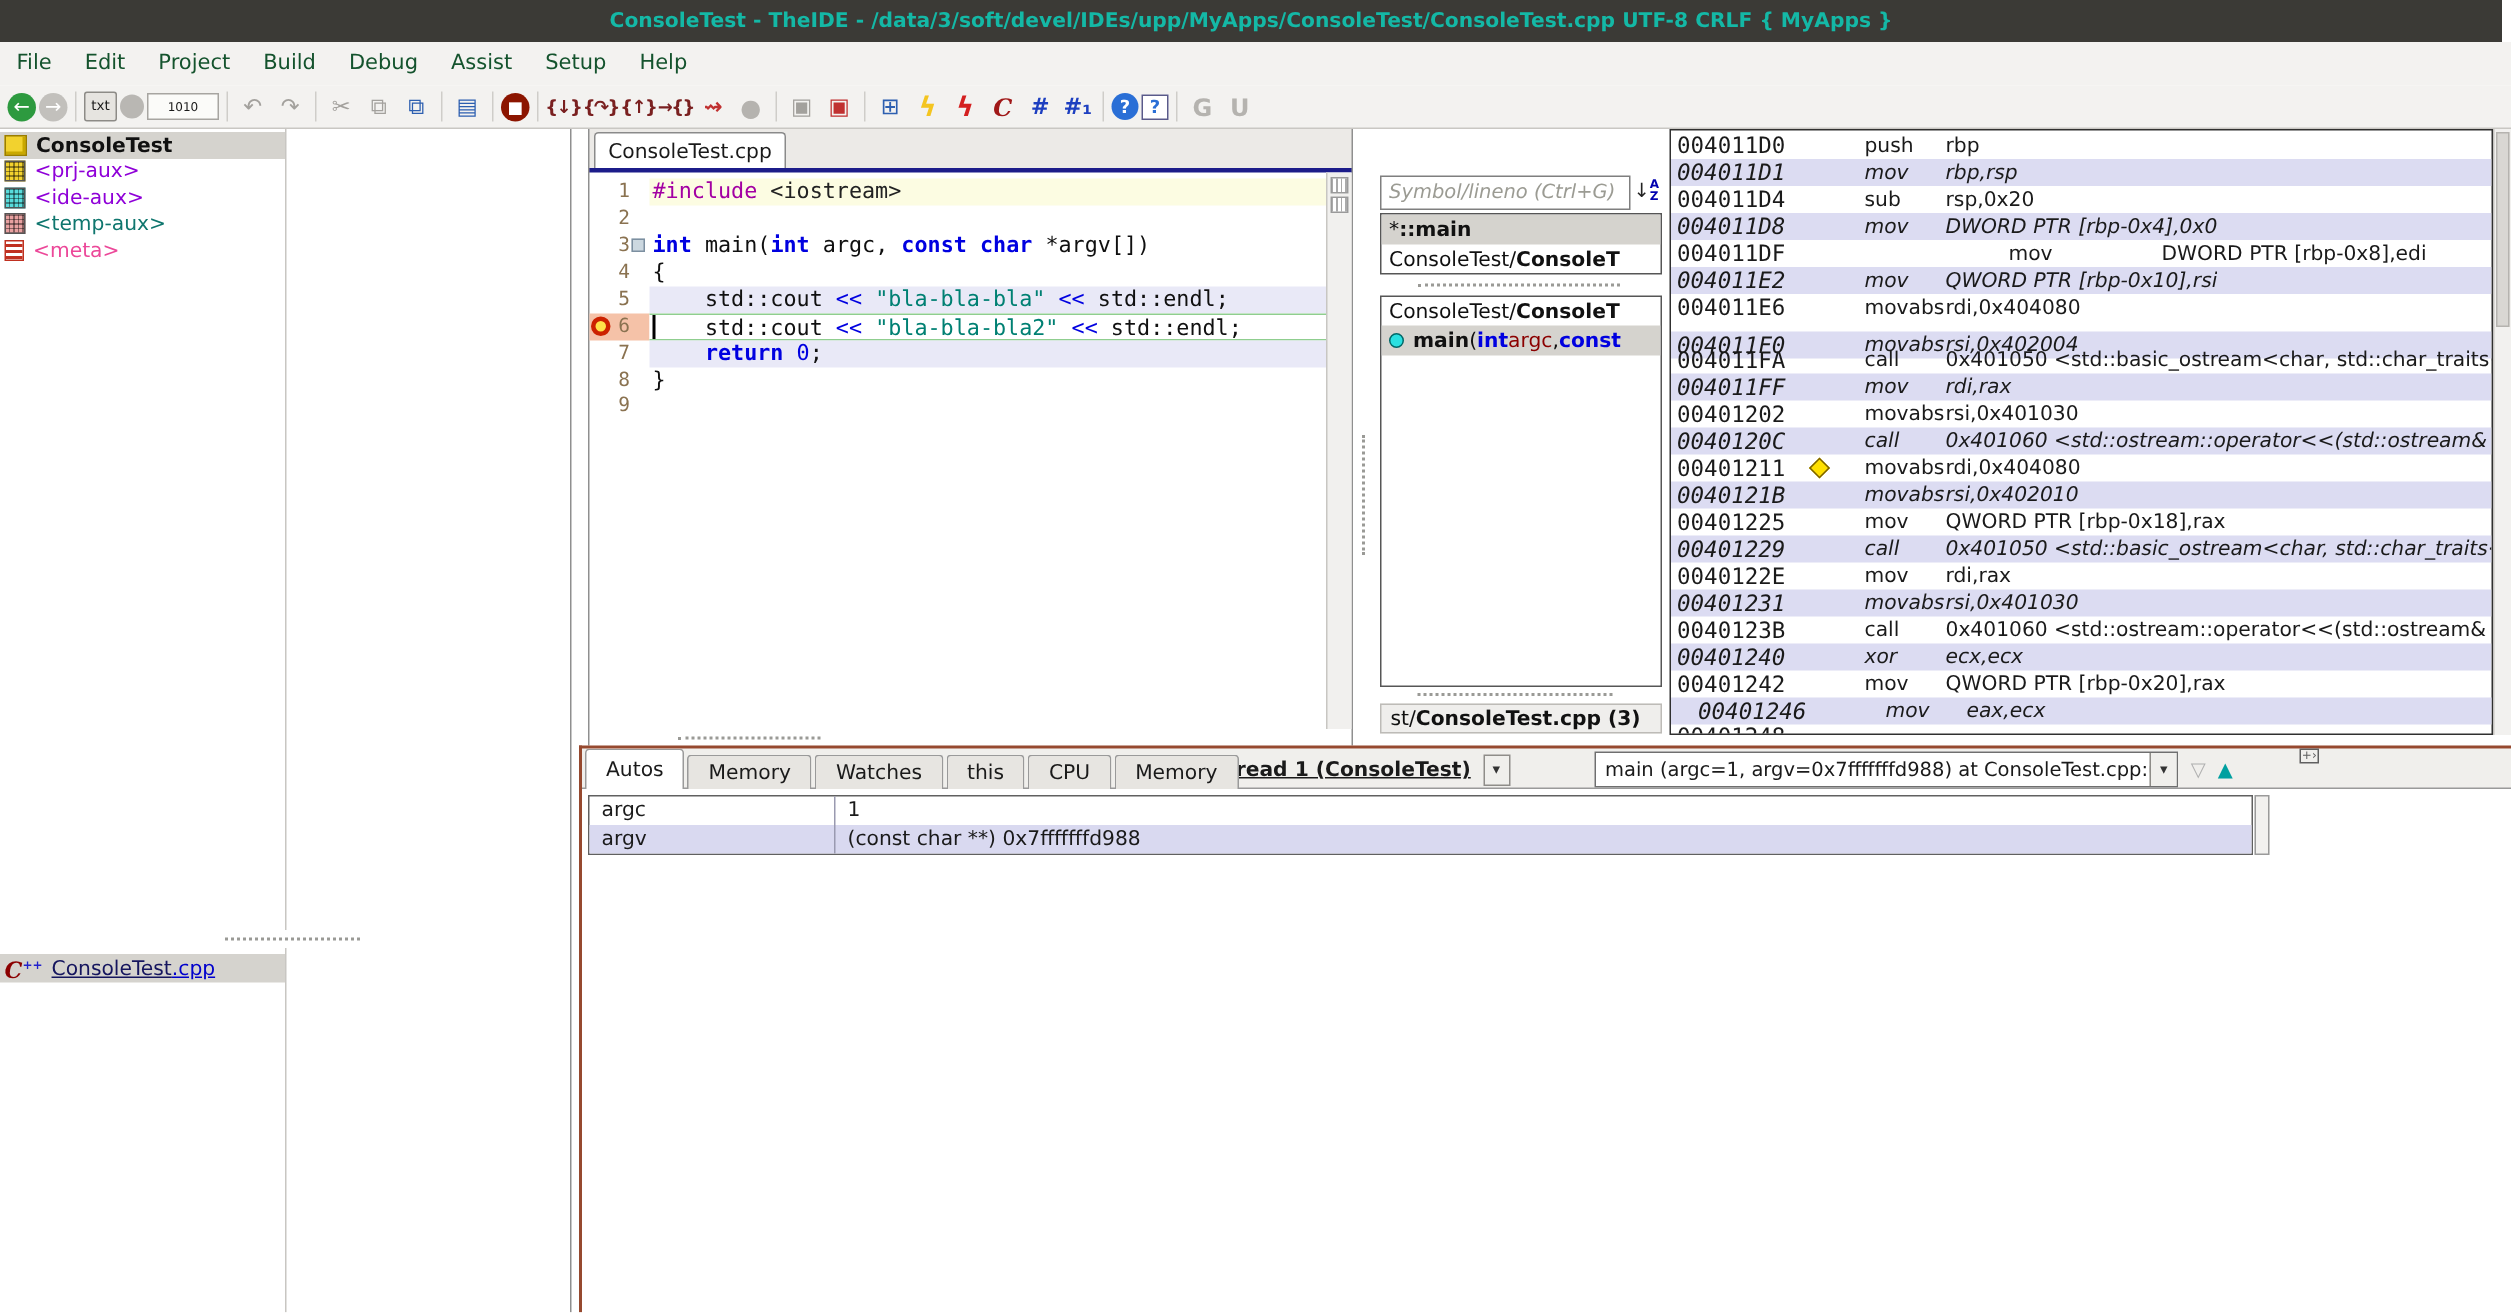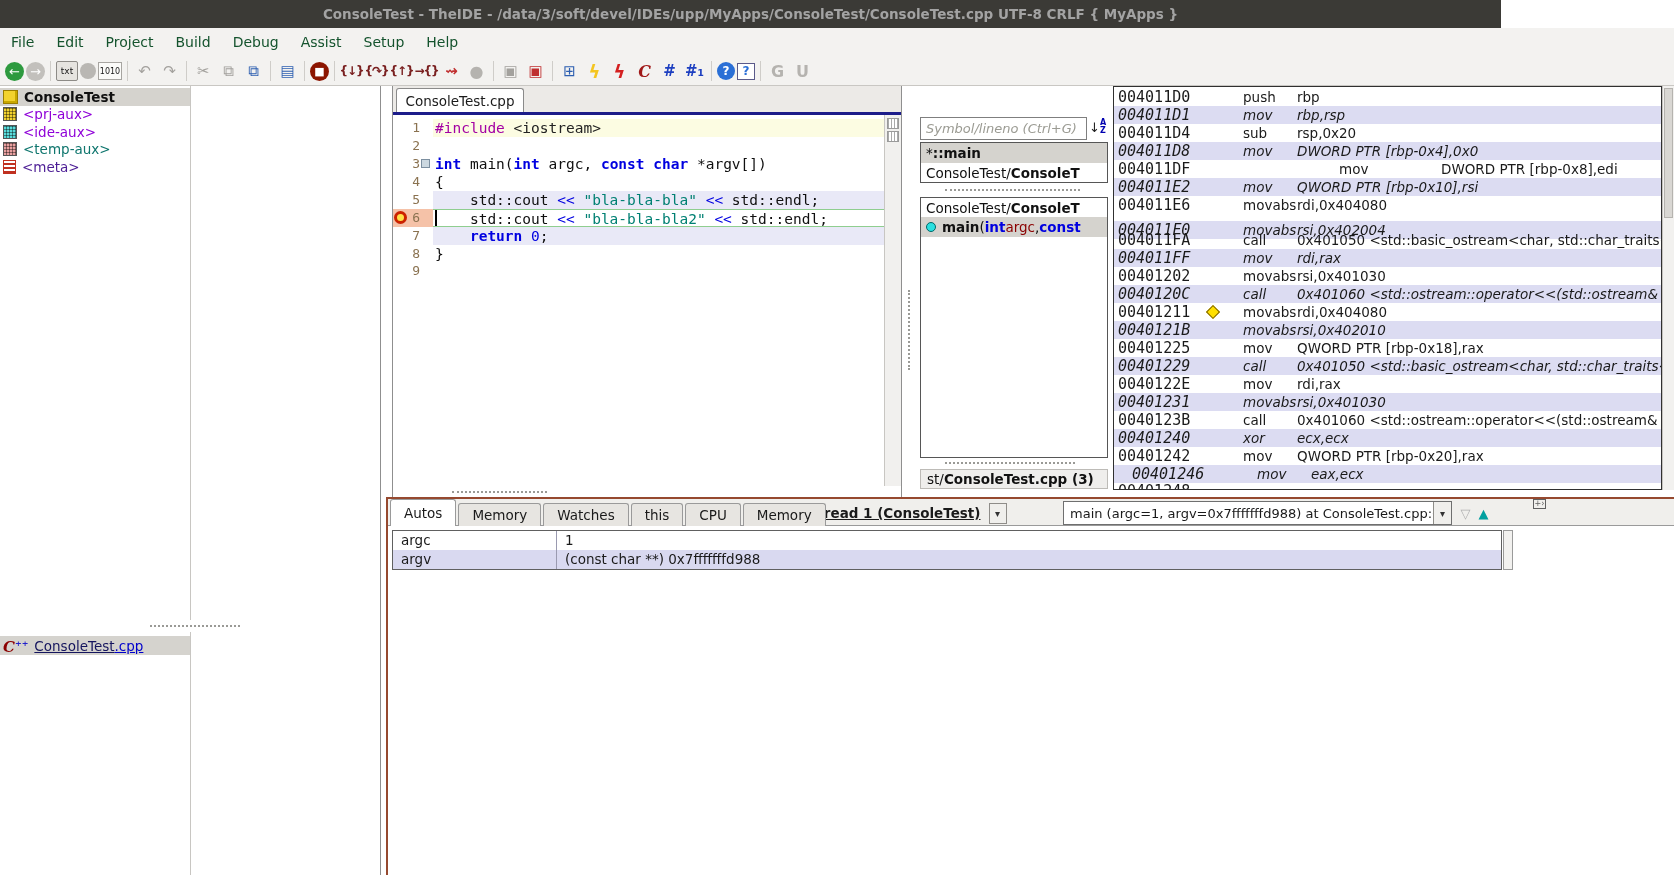--- a/index.html
+++ b/index.html
@@ -1,36 +1,36 @@
 <!DOCTYPE html>
 <html><head>
 <meta charset="utf-8">
 <style>
   html,body{margin:0;padding:0;background:#fff;}
   #root{position:relative;width:1674px;height:875px;background:#ffffff;overflow:hidden;
         font-family:"DejaVu Sans",sans-serif;color:#1a1a1a;}
   .abs{position:absolute;}
 
   
-  .titlebar{left:0;top:0;width:1501px;height:28px;background:#3b3a36;color:#a3a3a3;
+  .titlebar{left:0;top:0;width:1668px;height:28px;background:#3b3a36;color:#14b8a6;
             font-weight:bold;font-size:13.5px;line-height:28px;text-align:center;}
   .menubar{left:0;top:28px;width:1674px;height:29px;background:#f3f2f0;font-size:14px;color:#14532d;}
   .menu-item{display:inline-block;padding:4px 11px;line-height:21px;}
   .toolbar{left:0;top:57px;width:1674px;height:29px;background:#f3f2f0;
            border-bottom:1px solid #c9c7c3;display:flex;align-items:center;padding-left:4px;box-sizing:border-box;}
   .tb{width:23px;height:22px;display:flex;align-items:center;justify-content:center;
       font-size:14px;margin:0 1px;box-sizing:border-box;}
   .tb-sep{width:1px;height:20px;background:#cfcdc9;margin:0 4px;flex:none;}
   .circ-green{background:#2d9a3f;border-radius:50%;color:#fff;width:19px;height:19px;font-size:13px;}
   .circ-gray{background:#c2c0bc;border-radius:50%;color:#fff;width:19px;height:19px;font-size:13px;}
   .circ-darkred{background:#8c1500;border-radius:50%;color:#fff;width:19px;height:19px;font-size:11px;}
   .circ-blue{background:#2a6fd6;border-radius:50%;color:#fff;width:18px;height:18px;font-size:12px;font-weight:bold;}
   .sphere-gray{background:#b9b7b3;border-radius:50%;width:16px;height:16px;}
   .box-pressed{border:1px solid #8d8b87;background:#e6e4e0;font-size:9px;width:22px;height:20px;border-radius:2px;}
-  .box-plain{border:1px solid #a7a5a1;background:#fbfbf9;font-size:8px;width:24px;height:18px;}
+  .box-plain{border:1px solid #a7a5a1;background:#fbfbf9;font-size:8px;width:48px;height:18px;}
   .box-blue{border:1px solid #5a5a8a;background:#fff;color:#2a6fd6;font-weight:bold;font-size:12px;width:18px;height:17px;}
   .glyph-gray{color:#a3a19d;font-size:15px;}
   .glyph-lightgray{color:#b5b3af;font-size:16px;font-weight:bold;}
   .glyph-blue{color:#2d5fb0;font-size:15px;}
   .glyph-navy{color:#1d3fc0;font-size:15px;font-weight:bold;}
   .glyph-red{color:#c03030;font-size:15px;font-weight:bold;}
   .glyph-step{color:#7a2020;font-size:12px;font-weight:bold;letter-spacing:-1px;}
   .bolt-yellow{color:#f4c520;font-size:18px;font-weight:bold;}
   .bolt-red{color:#d42020;font-size:18px;font-weight:bold;}
   .c-red{color:#a01818;font-size:16px;font-weight:bold;font-family:"DejaVu Serif",serif;font-style:italic;}
@@ -204,21 +204,21 @@
       <div class="pkg-row">
         <span class="aux aux-cyan"></span>
         <span class="lbl" style="color: rgb(143, 0, 216);">&lt;ide-aux&gt;</span>
       </div>
       <div class="pkg-row">
         <span class="aux aux-pink"></span>
         <span class="lbl" style="color: #0f766e;">&lt;temp-aux&gt;</span>
       </div>
       <div class="pkg-row">
         <span class="meta-ic"></span>
-        <span class="lbl" style="color: #4c1d95; text-align: right;">&lt;meta&gt;</span>
+        <span class="lbl" style="color: #ec4899; text-align: right;">&lt;meta&gt;</span>
       </div>
     </div>
   <div class="abs vline" style="left:190px;top:86px;height:534px;"></div>
   <div class="abs vline" style="left:190px;top:632px;height:243px;"></div>
   <div class="abs vline-dark" style="left:380px;top:86px;height:789px;"></div>
   <div class="abs dotted-h" style="left:150px;top:625px;width:90px;"></div>
 
   <div class="abs" style="left:0;top:636px;width:380px;">
     <div class="file-label sel-bg" style="width:190px;box-sizing:border-box;">
       <span class="cpp-ic">C<sup>++</sup></span>

